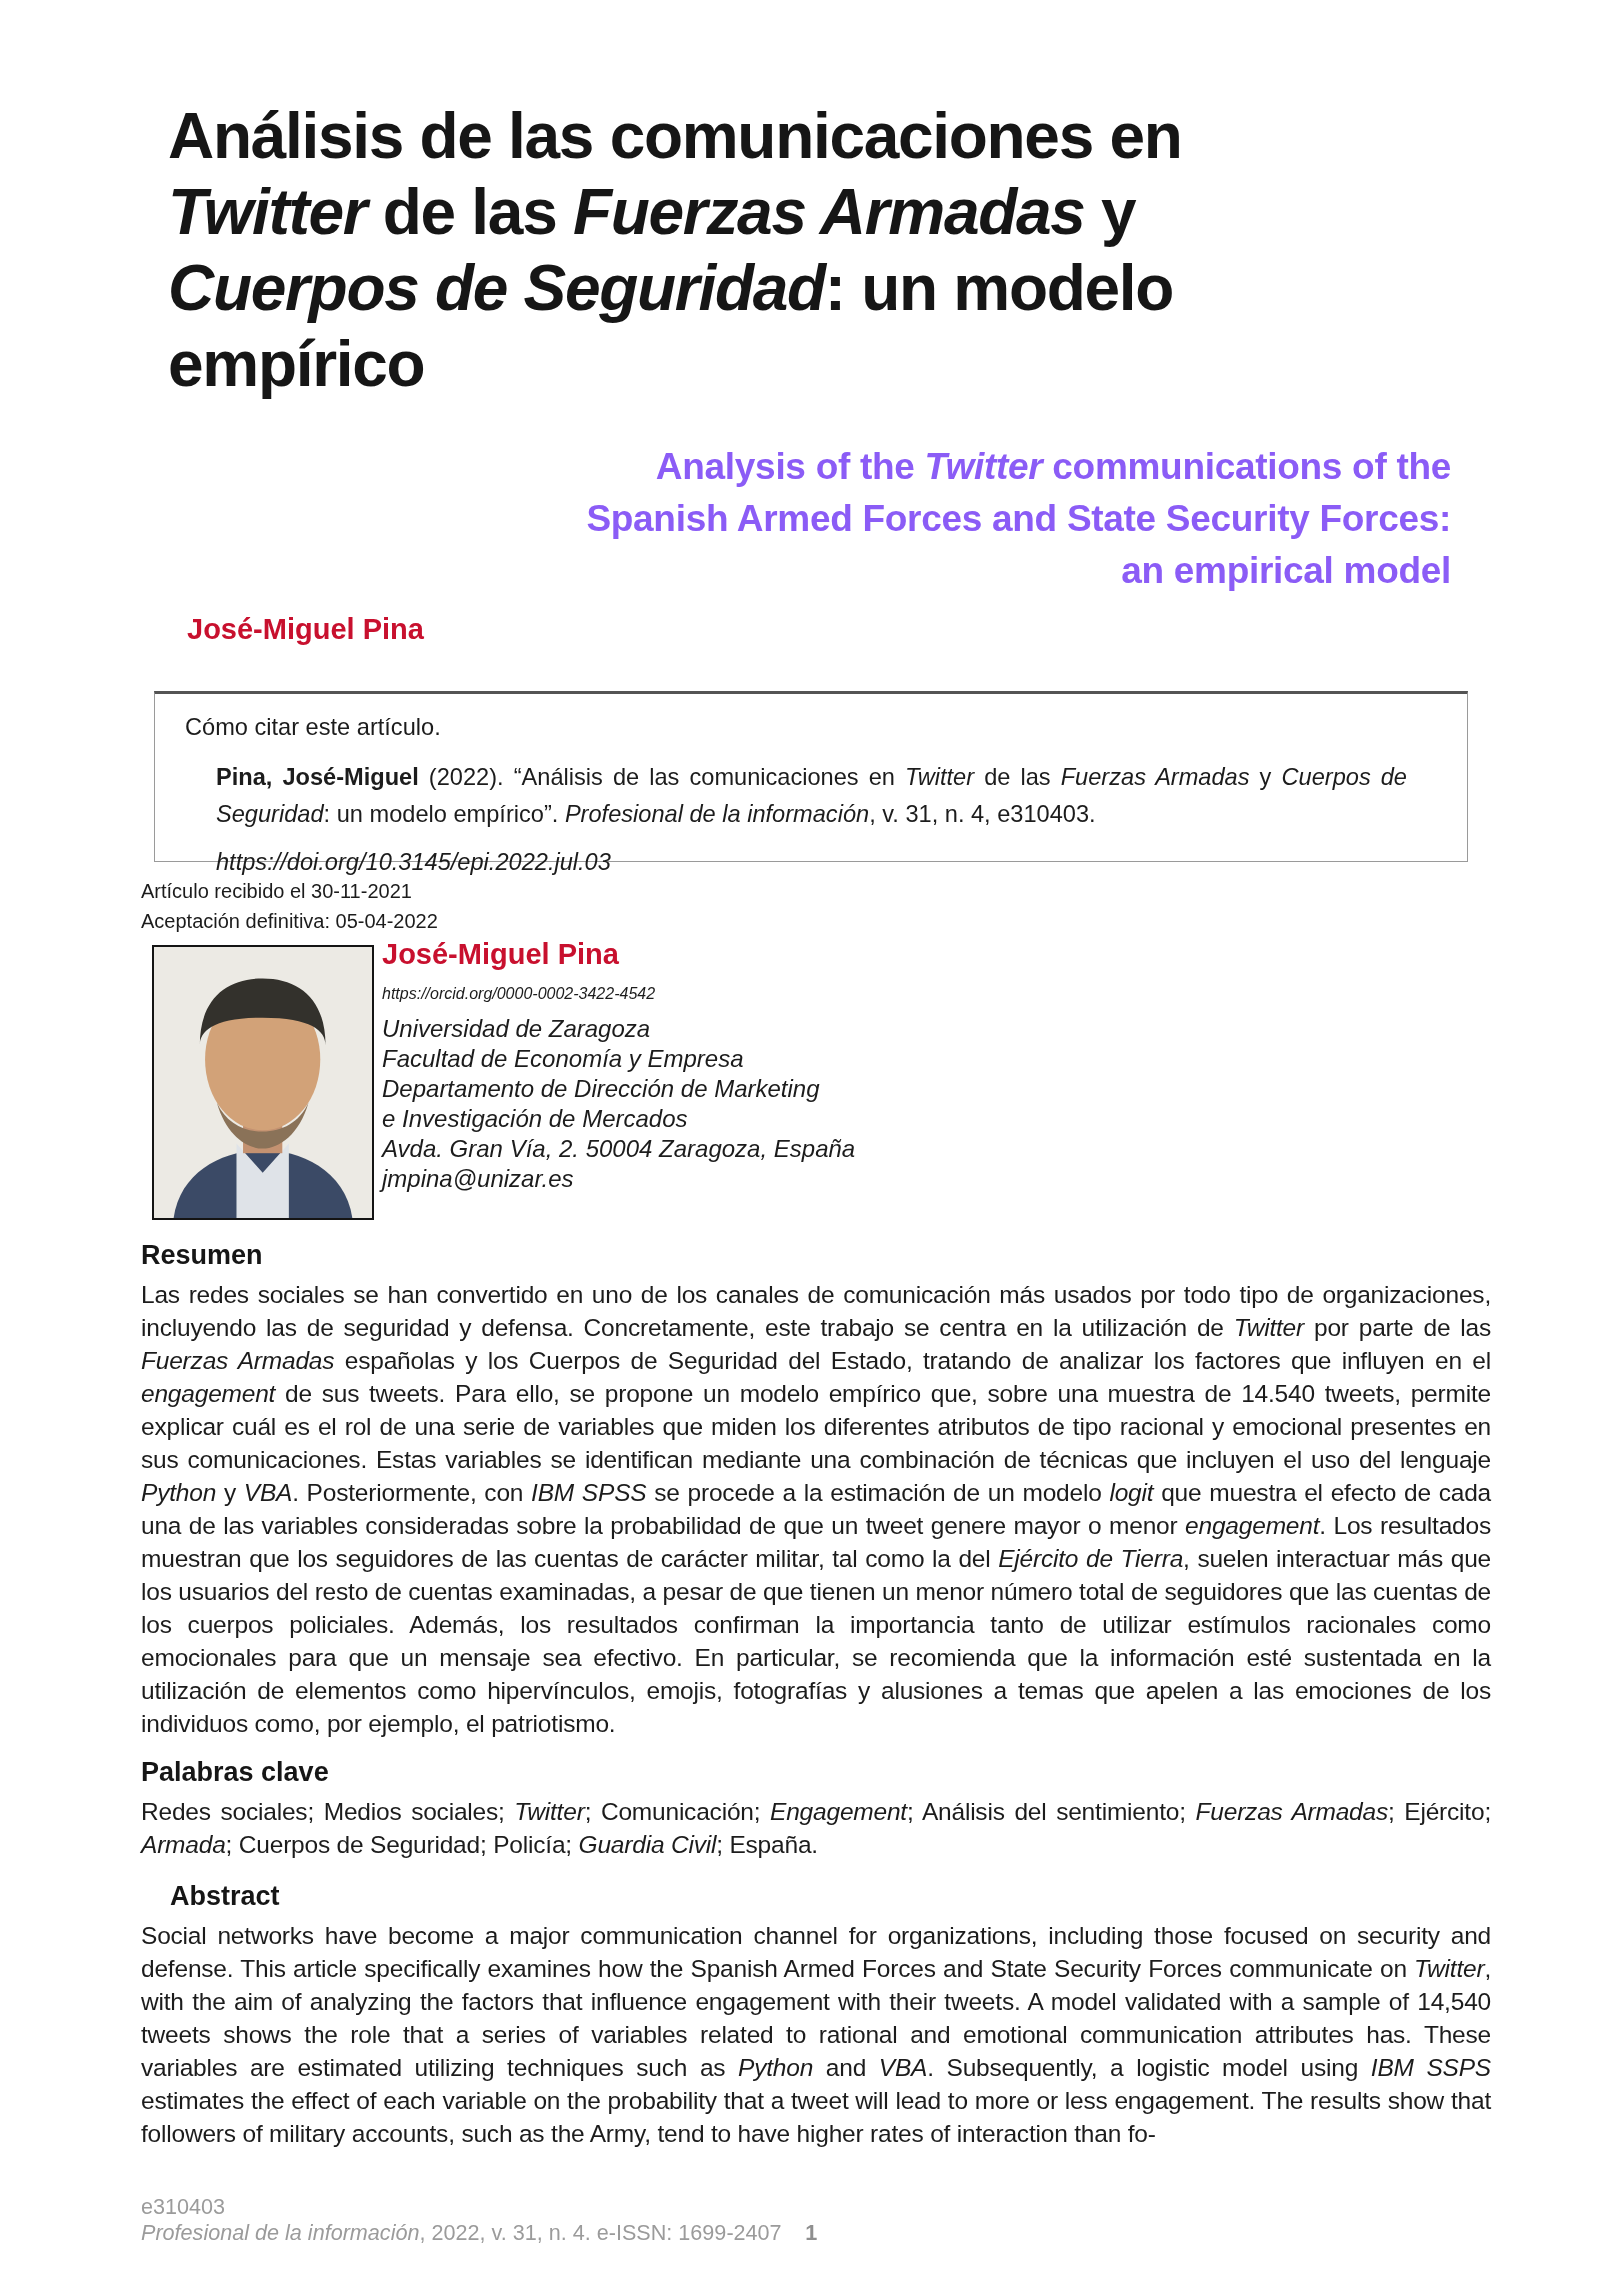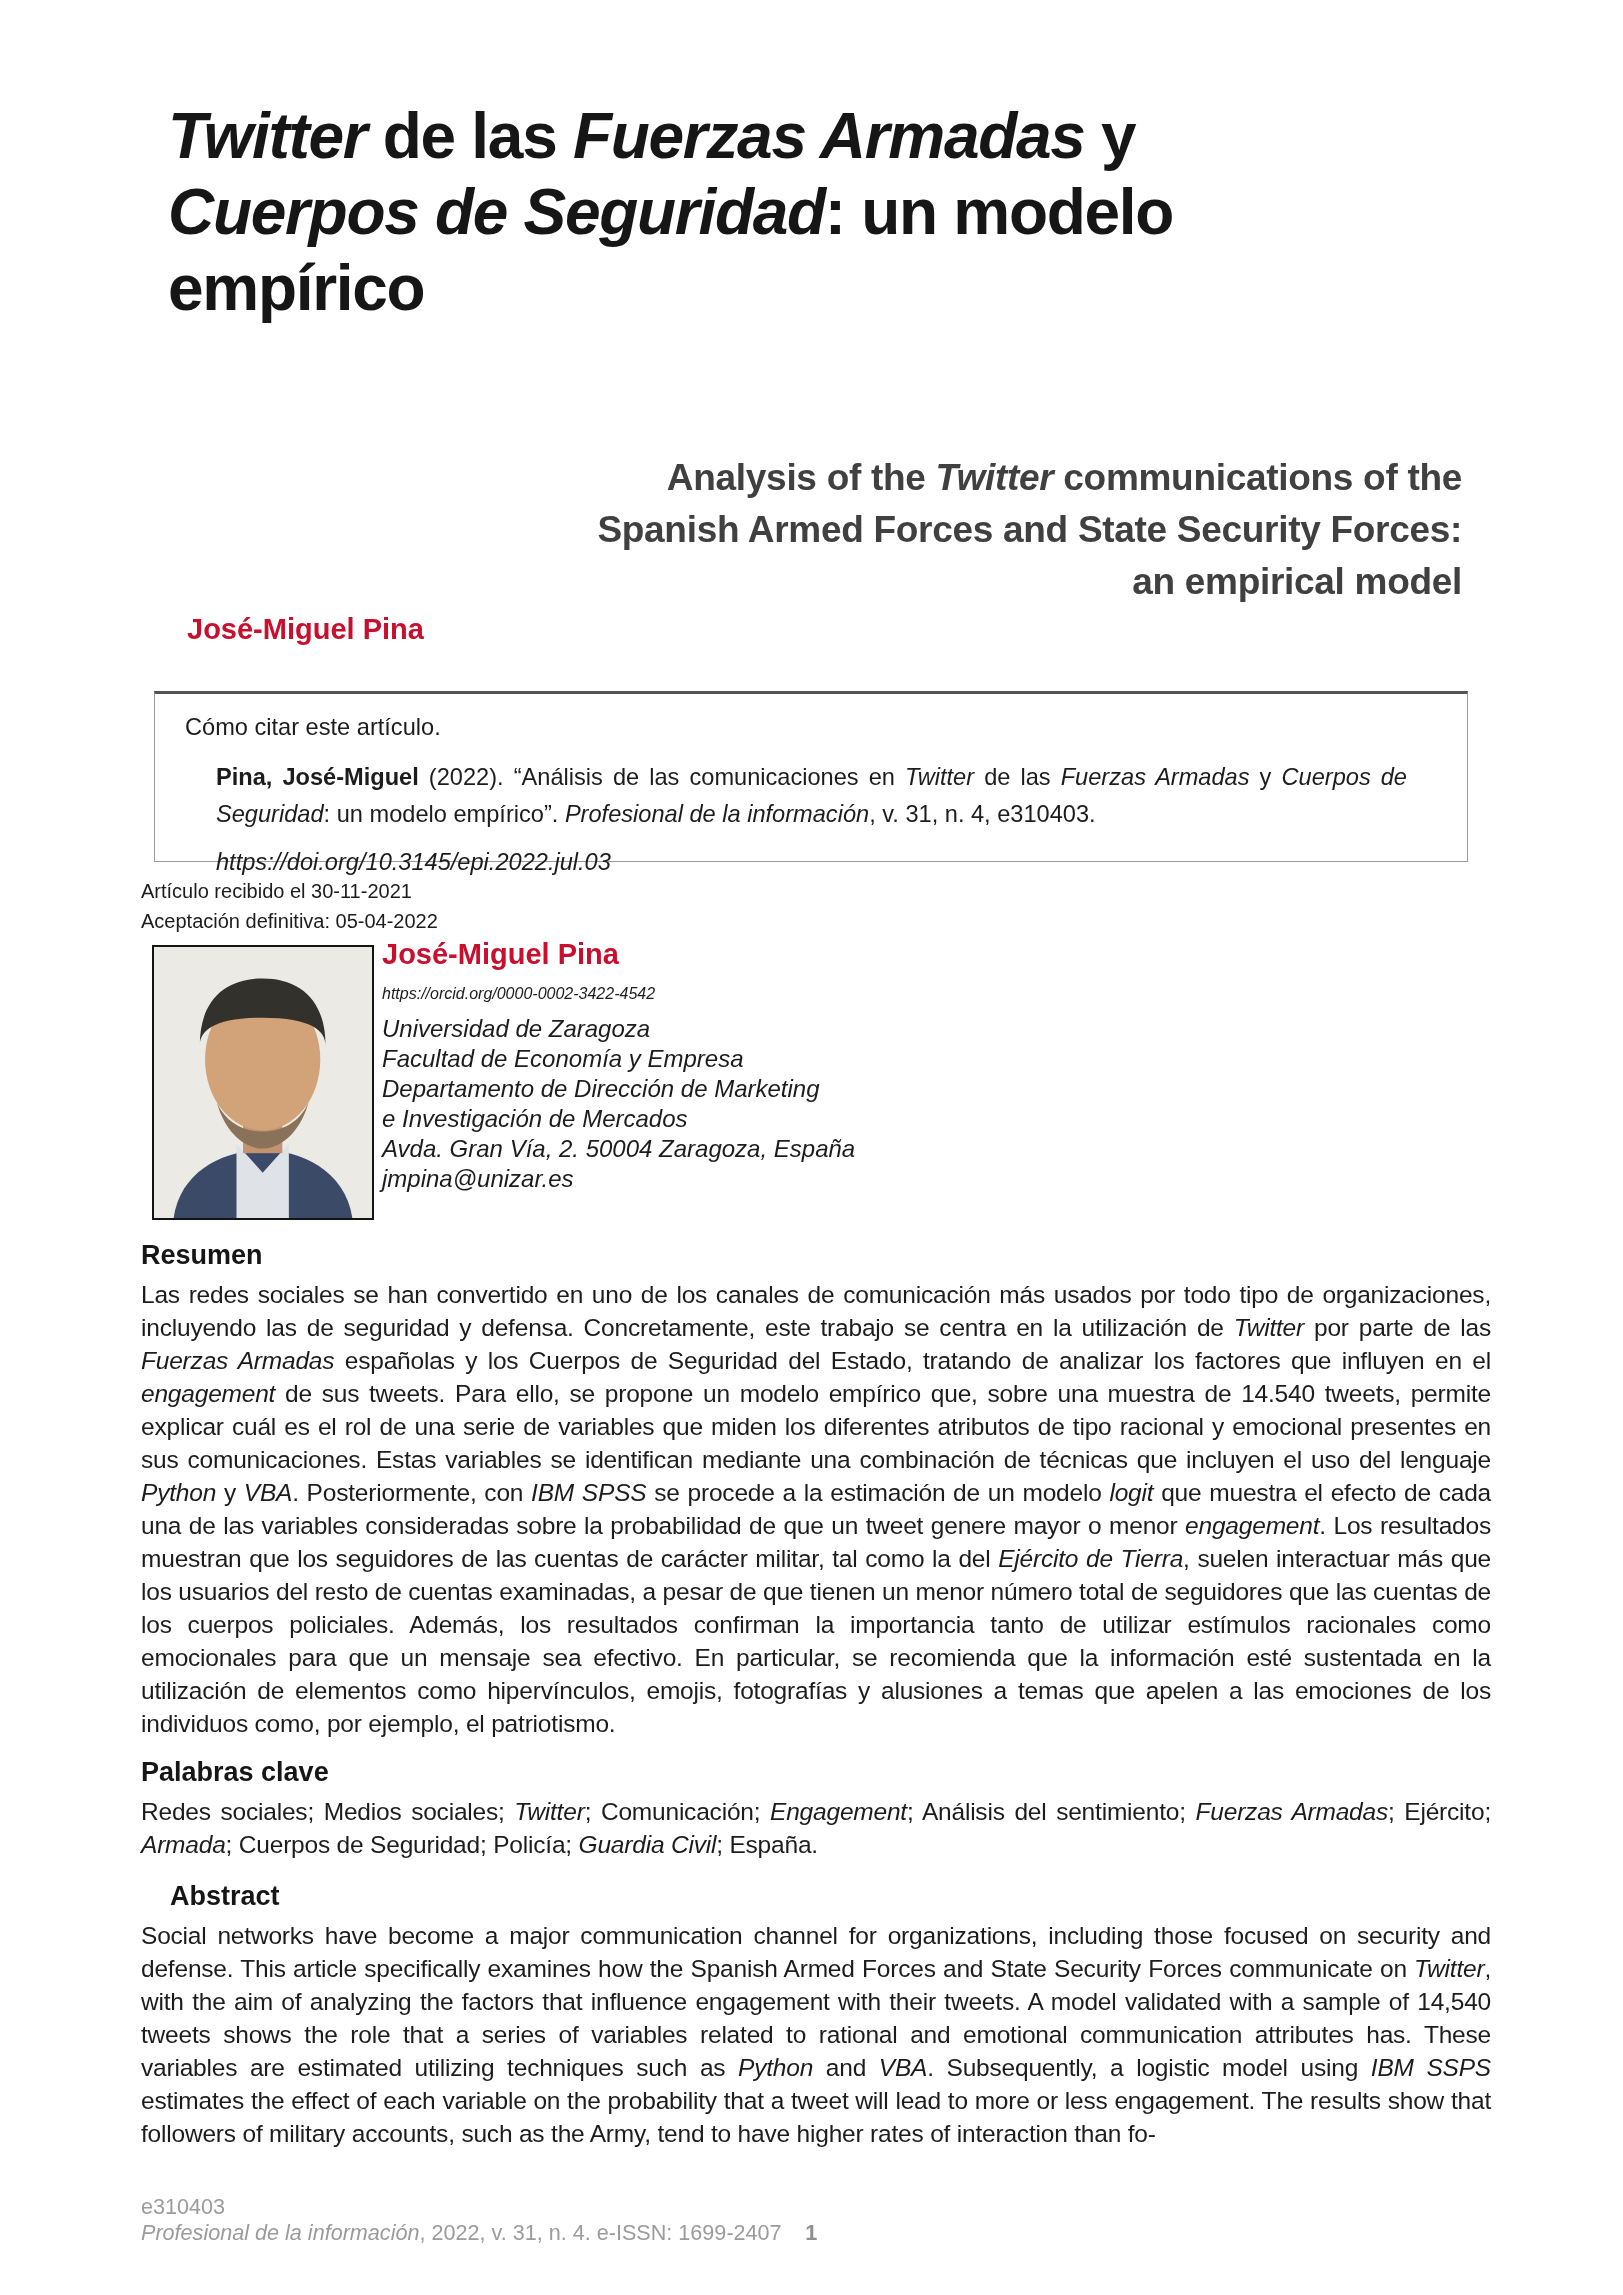--- a/index.html
+++ b/index.html
@@ -13,21 +13,21 @@
   }
   
   .title-es{
     position:absolute;left:168px;top:98px;width:1296px;
     font-size:64px;line-height:76px;font-weight:700;
     letter-spacing:-1.3px;margin:0;color:#161616;
   }
   .title-en{
     position:absolute;left:141px;top:437px;width:1306px;
     text-align:right;font-size:37px;line-height:52px;font-weight:700;
-    letter-spacing:-0.3px;margin:15px;color:#404040;
+    letter-spacing:-0.3px;margin:4px;color:#8b5cf6;
   }
   .author-heading{
     position:absolute;left:187px;top:613px;
     font-size:29px;font-weight:700;
   }
   
   .citation-box{
     position:absolute;left:154px;top:691px;width:1314px;height:171px;
     box-sizing:border-box;
     border:1.3px solid #9a9a9a;border-top:3.9px solid #545454;
@@ -85,20 +85,21 @@
   }
   .pagenum{font-weight:700;margin-left:23.6px;color:#8f8f8f;}
   .jfoot{white-space:nowrap;}
 </style>
 </head>
 <body>
 
 <div class="page">
 
   <h1 class="title-es">
+    <div class="t-line"><span>Análisis de las comunicaciones en</span></div>
     <div class="t-line"><span style="font-style: italic;">Twitter</span><span> de las </span><span style="font-style: italic;">Fuerzas Armadas</span><span> y</span></div>
     <div class="t-line"><span style="font-style: italic;">Cuerpos de Seguridad</span><span>: un modelo</span></div>
     <div class="t-line"><span>empírico</span></div>
   </h1>
 
   <h2 class="title-en">
     <div class="t-line"><span>Analysis of the </span><span style="font-style: italic;">Twitter</span><span> communications of the</span></div>
     <div class="t-line"><span>Spanish Armed Forces and State Security Forces:</span></div>
     <div class="t-line"><span>an empirical model</span></div>
   </h2>

